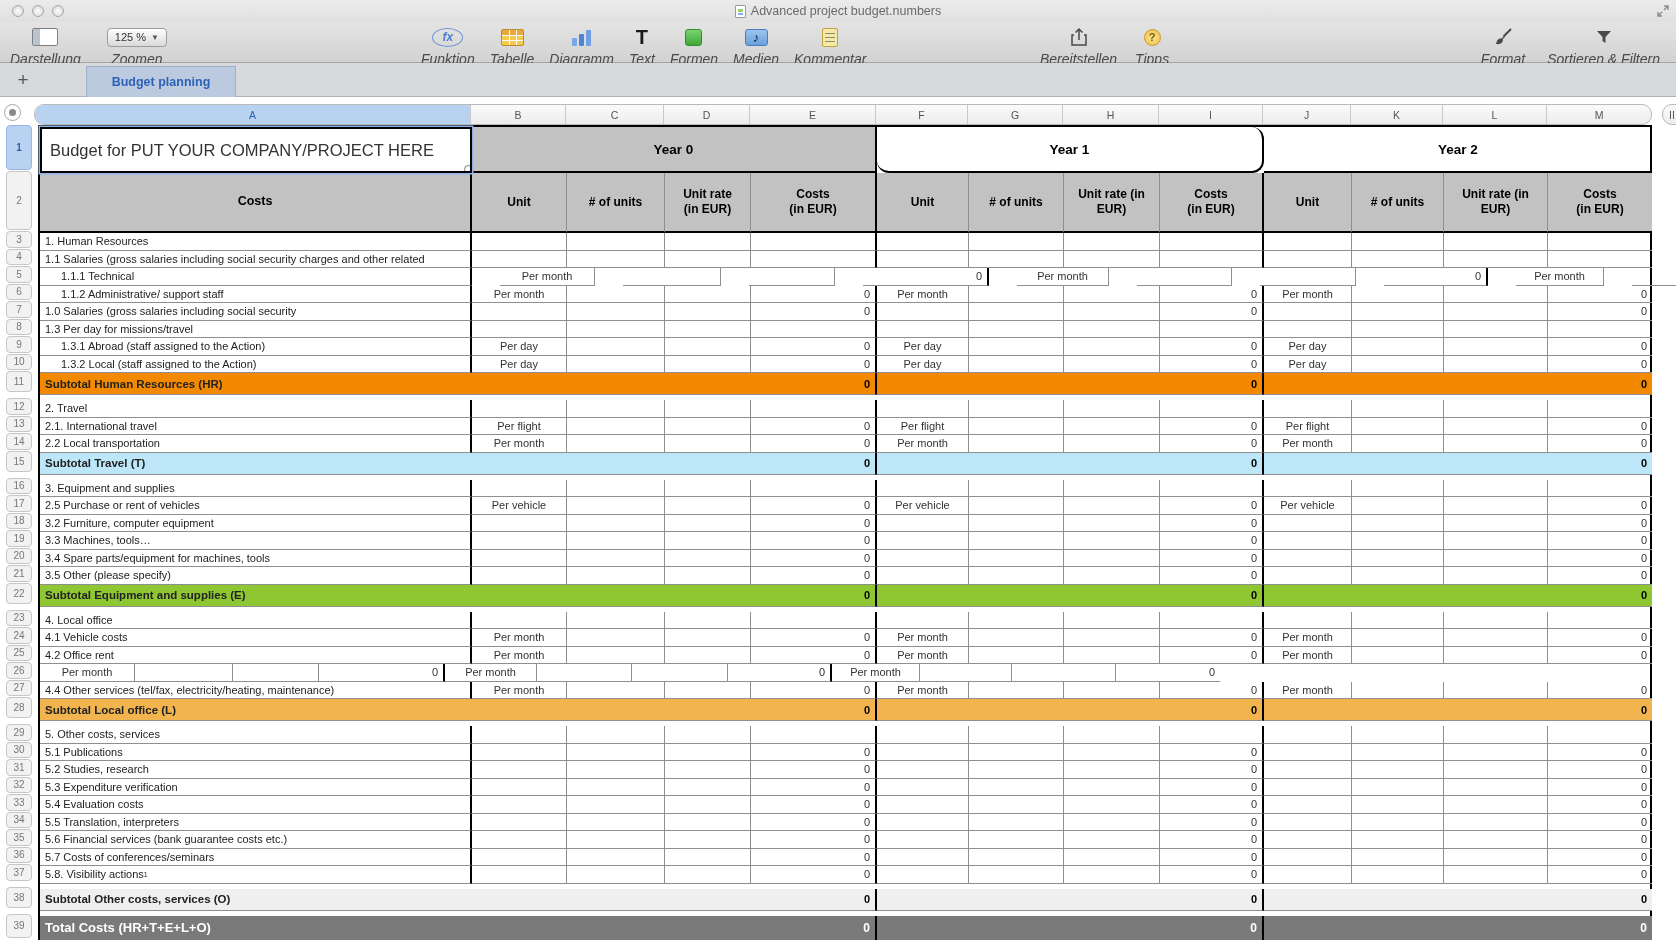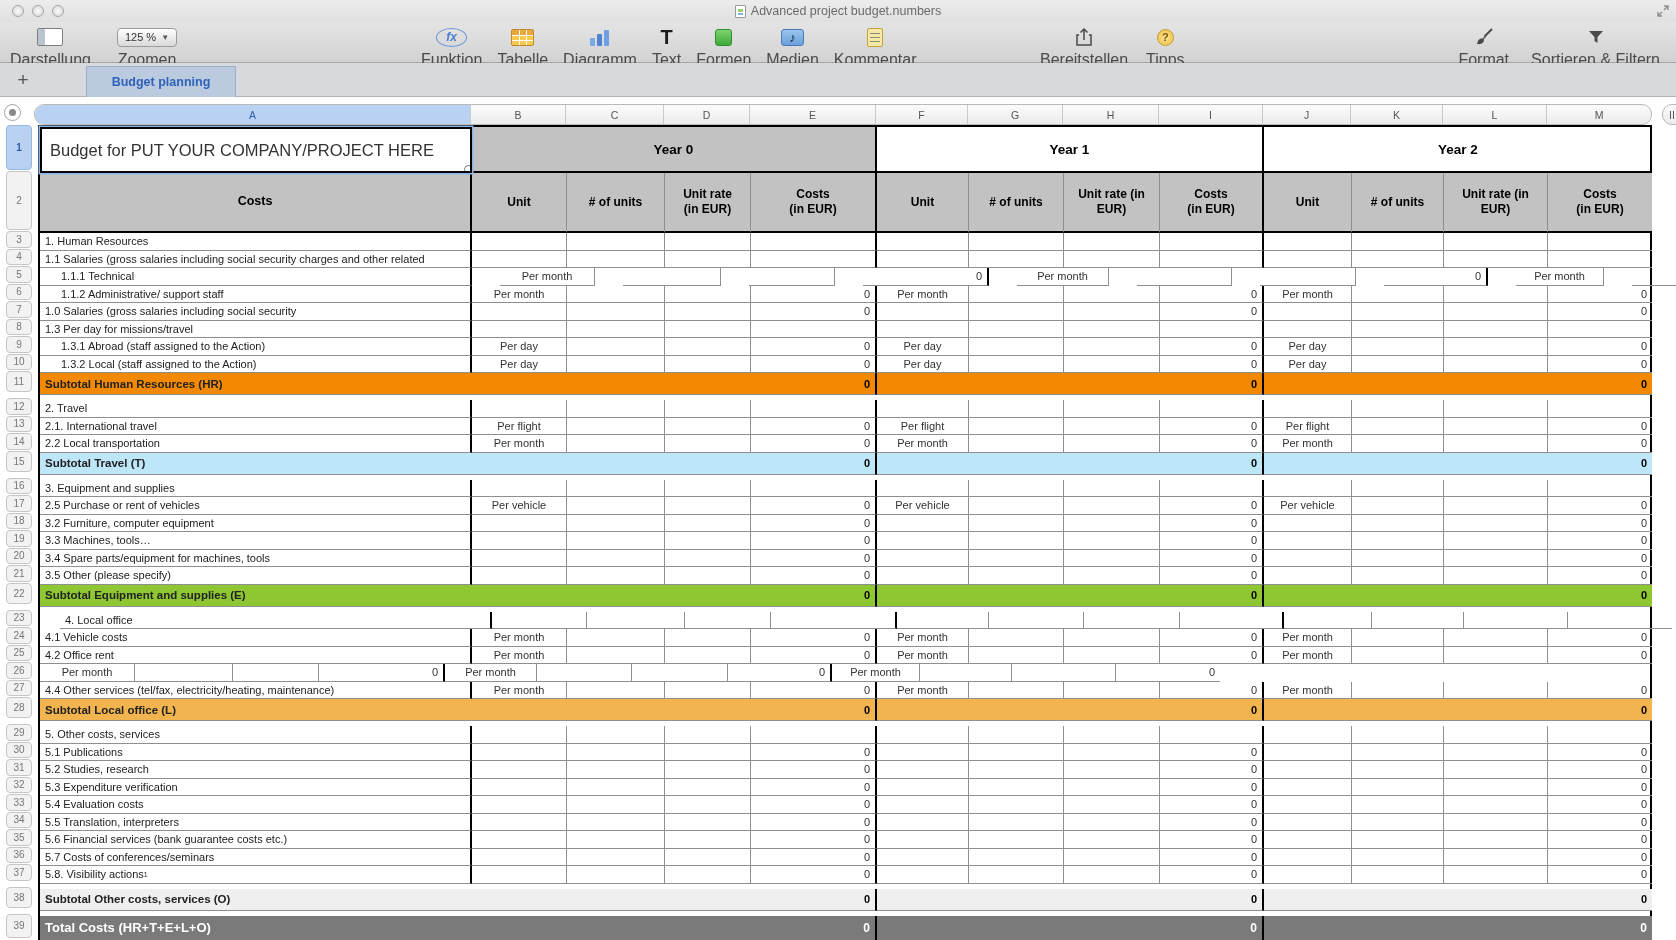--- a/index.html
+++ b/index.html
@@ -17,21 +17,21 @@
   .doc-icon:after{content:"";position:absolute;left:2px;top:3px;width:5px;height:6px;
     background:linear-gradient(#7fb2e8,#7fb2e8) 0 4px/5px 2px no-repeat,
                linear-gradient(#9ad06a,#9ad06a) 0 0/5px 3px no-repeat;}
   .title-text{font-size:12.5px;color:#6a6a6a;}
   .fullscreen{position:absolute;right:7px;top:5px;color:#8d8d8d;}
   .toolbar{position:absolute;top:22px;left:0;width:1676px;height:41px;
     background:linear-gradient(#e4e4e4,#d2d2d2);border-bottom:1px solid #a6a6a6;}
   .tb-group{position:absolute;top:4px;display:flex;align-items:flex-end;}
   .tb-item{display:flex;flex-direction:column;align-items:center;}
   .tb-ico{height:22px;display:flex;align-items:center;justify-content:center;}
-  .tb-label{margin-top:3px;font-size:16px;color:#4a4a4a;white-space:nowrap;}
+  .tb-label{margin-top:3px;font-size:14px;color:#4a4a4a;white-space:nowrap;font-style:italic;}
   .ico-view{width:26px;height:18px;border:1.5px solid #7e7e7e;border-radius:2px;background:#fff;position:relative;}
   .ico-view:after{content:"";position:absolute;left:0;top:0;width:7px;height:100%;background:#b9c4cf;}
   .zoombtn{height:19px;padding:0 7px;border:1px solid #9c9c9c;border-radius:4px;
     background:linear-gradient(#ffffff,#d9d9d9);font-size:11px;color:#333;
     display:flex;align-items:center;gap:5px;}
   .zoombtn .arr{font-size:8px;color:#555;}
   .ico-fx{width:31px;height:19px;border:1.5px solid #6b96d6;border-radius:50%;
     color:#4a7fd0;font-style:italic;font-weight:bold;font-size:12px;
     display:flex;align-items:center;justify-content:center;}
   .ico-table{width:23px;height:17px;border:1px solid #c08a2a;border-radius:2px;
@@ -382,21 +382,21 @@
       </div>
       <div style="height: 5px;"></div>
       <div class="gwrap" style="height: 25px;">
         <div class="gp">39</div>
       </div>
     </div>
   <div class="tbl" id="tbl">
       <div class="row" style="height: 46px;">
         <div class="c a1 sepR" style="width: 432px;">Budget for PUT YOUR COMPANY/PROJECT HERE</div>
         <div class="c yr sepR" style="width: 405px; background: rgb(194, 194, 194);">Year 0</div>
-        <div class="c yr sepR" style="width: 387px;">Year 1</div>
+        <div class="c yr sepR" style="width: 387px; border-radius: 12px;">Year 1</div>
         <div class="c yr last" style="width: 388px;">Year 2</div>
       </div>
       <div class="row" style="height: 60px;">
         <div class="c hd sepR" style="width: 432px; font-size: 12.5px;">Costs</div>
         <div class="c hd" style="width: 95px;">Unit</div>
         <div class="c hd" style="width: 98px;"># of units</div>
         <div class="c hd" style="width: 86px;">Unit rate
 (in EUR)</div>
         <div class="c hd sepR" style="width: 126px;">Costs
 (in EUR)</div>
@@ -688,21 +688,21 @@
       </div>
       <div class="row" style="height: 22px;">
         <div class="c subl" style="width: 711px; background: rgb(143, 199, 50); border-right: none;">Subtotal Equipment and supplies (E)</div>
         <div class="c subz sepR" style="width: 126px; background: rgb(143, 199, 50);">0</div>
         <div class="c subl" style="width: 283px; background: rgb(143, 199, 50); border-right: none;"></div>
         <div class="c subz sepR" style="width: 104px; background: rgb(143, 199, 50);">0</div>
         <div class="c subl" style="width: 284px; background: rgb(143, 199, 50); border-right: none;"></div>
         <div class="c subz last" style="width: 104px; background: rgb(143, 199, 50);">0</div>
       </div>
       <div class="spacer"></div>
-      <div class="row" style="height: 17.5px; padding-left: 20px;">
+      <div class="row" style="height: 17.5px;">
         <div class="c lbl sepR section" style="width: 432px;">4. Local office</div>
         <div class="c unit" style="width: 95px;"></div>
         <div class="c " style="width: 98px;"></div>
         <div class="c " style="width: 86px;"></div>
         <div class="c zeroc sepR" style="width: 126px;"></div>
         <div class="c unit" style="width: 92px;"></div>
         <div class="c " style="width: 95px;"></div>
         <div class="c " style="width: 96px;"></div>
         <div class="c zeroc sepR" style="width: 104px;"></div>
         <div class="c unit" style="width: 88px;"></div>

